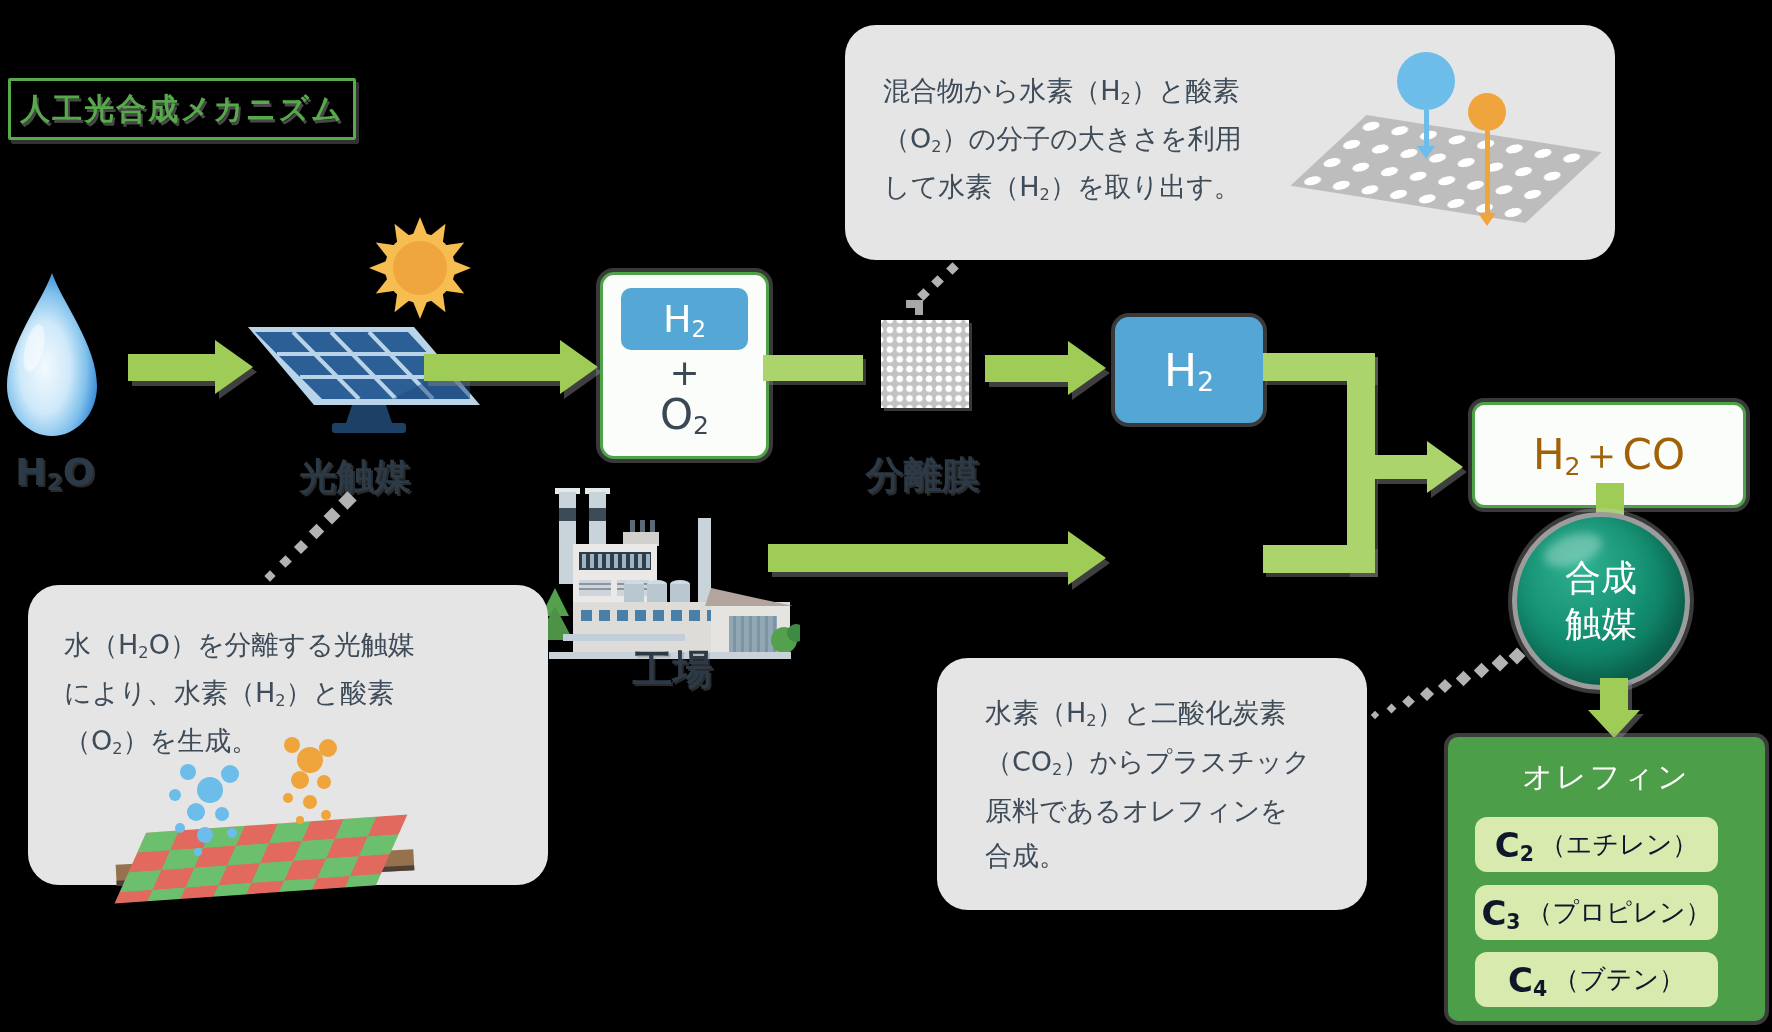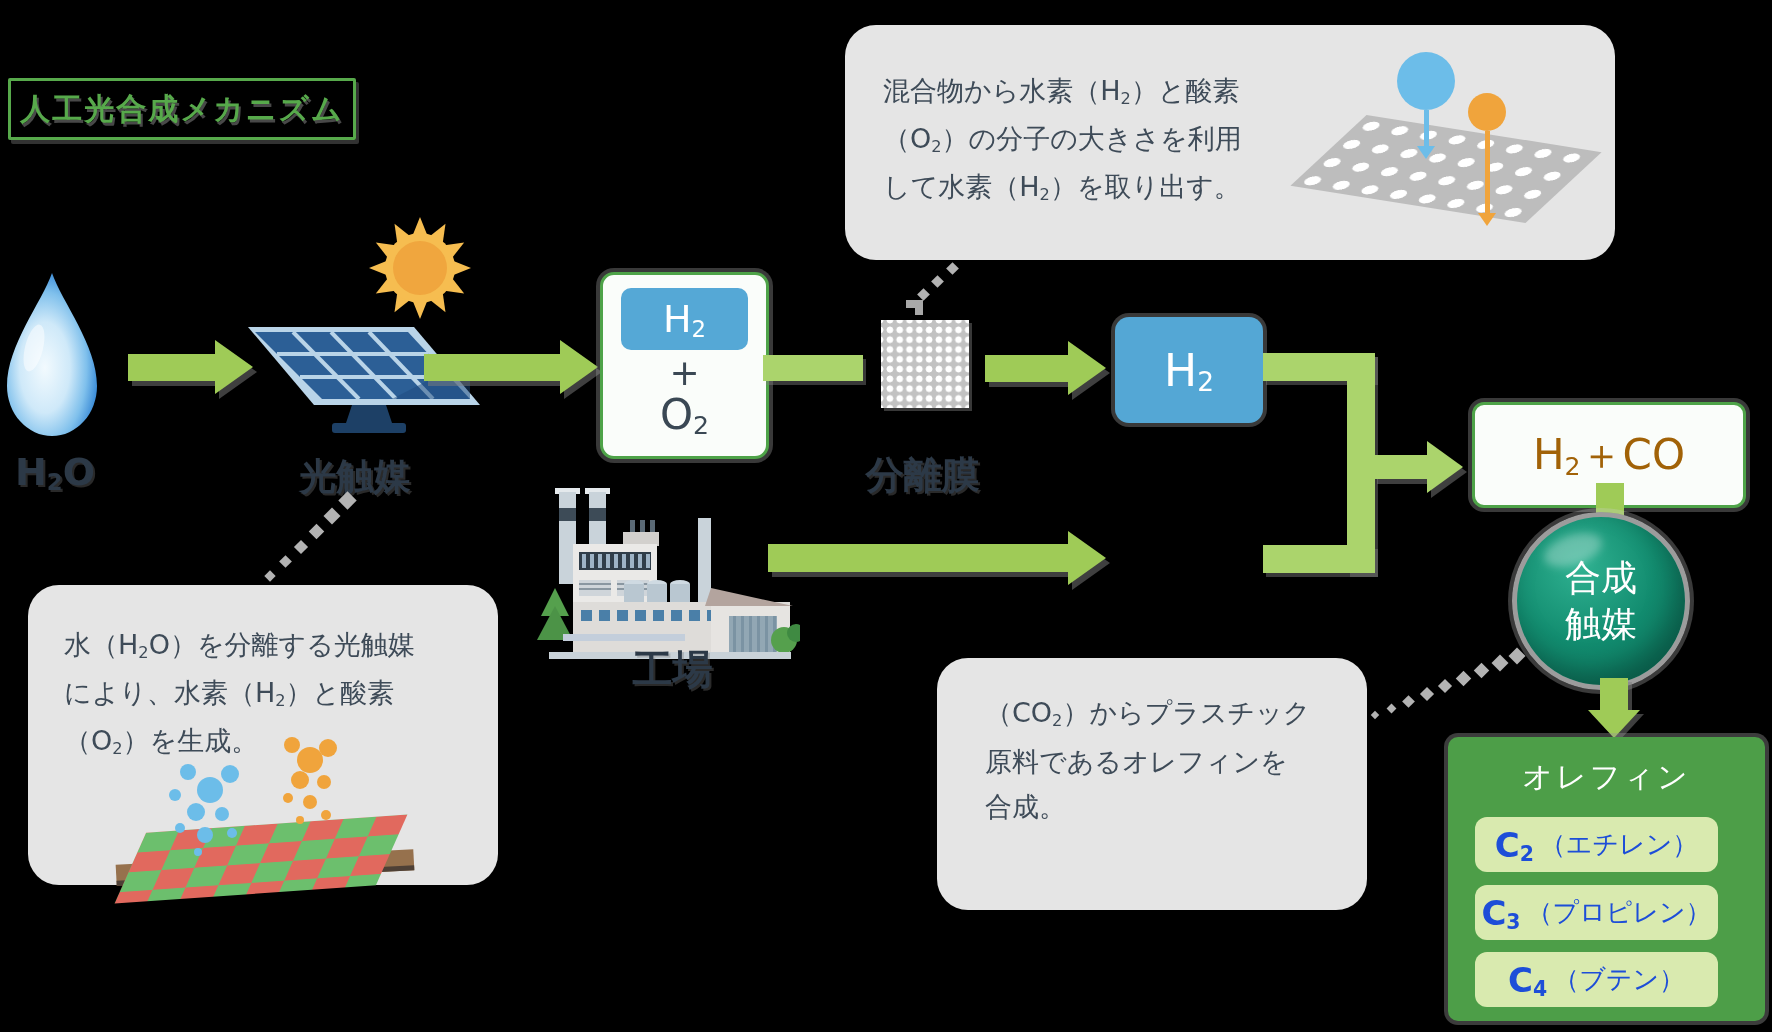--- a/index.html
+++ b/index.html
@@ -52,21 +52,21 @@
           display:flex;flex-direction:column;align-items:center;justify-content:center;
           color:#fff;font-size:36px;line-height:46px;text-align:center;}
   .sphere::before{content:"";position:absolute;left:26px;top:18px;width:60px;height:30px;border-radius:50%;
           background:rgba(255,255,255,.3);filter:blur(4px);transform:rotate(-18deg);}
 
   
   .olefin{left:1448px;top:737px;width:317px;height:284px;background:#4d9e48;border-radius:10px;
           box-shadow:0 0 0 4px rgba(150,150,150,.4);}
   .olefin-title{margin-top:20px;text-align:center;color:#fff;font-size:30px;letter-spacing:3px;}
   .olefin-row{position:absolute;left:27px;width:243px;height:55px;background:#d9eaaf;border-radius:12px;
-          display:flex;align-items:center;justify-content:center;color:#1d4ed8;}
+          display:flex;align-items:center;justify-content:center;color:#0f172a;}
   .olefin-row .formula{font-size:34px;font-weight:600;margin-right:6px;}
   .olefin-row .oname{font-size:26px;}
 
   
   .callout{background:#e5e5e5;border-radius:31px;}
   .callout .line{font-size:27px;line-height:44px;color:#3e4b58;white-space:nowrap;}
 
   
   .sheet{left:1327px;top:128px;width:238px;height:82px;background-color:#bdbdbd;
       background-image:radial-gradient(ellipse 10px 7px at center,#fff 68%,rgba(255,255,255,0) 74%);
@@ -320,21 +320,21 @@
   </div>
 
   <div class="abs sheet"></div>
   <div class="abs mol" style="left:1397px;top:52px;width:58px;height:58px;background:#6cbde9;"></div>
   <div class="abs vline" style="left:1424px;top:110px;height:36px;background:#6cbde9;"></div>
   <div class="abs vhead" style="left:1417px;top:146px;border-top:13px solid #6cbde9;"></div>
   <div class="abs mol" style="left:1468px;top:93px;width:38px;height:38px;background:#f0a43c;"></div>
   <div class="abs vline" style="left:1485px;top:131px;height:82px;background:#f0a43c;"></div>
   <div class="abs vhead" style="left:1478px;top:213px;border-top:13px solid #f0a43c;"></div>
 
-  <div class="abs callout" style="left:28px;top:585px;width:470px;height:300px;">
+  <div class="abs callout" style="left:28px;top:585px;width:520px;height:300px;">
     <div style="padding:38px 0 0 36px;">
       <div class="line">水（H<sub>2</sub>O）を分離する光触媒</div>
       <div class="line">により、水素（H<sub>2</sub>）と酸素</div>
       <div class="line">（O<sub>2</sub>）を生成。</div>
     </div>
   </div>
   <div class="abs cube-base"></div>
   <div class="abs cube-board"></div>
   <div class="abs bubbles" style="left:197px;top:777px;background:#6cbde9;
        box-shadow:-22px -18px 0 -5px #6cbde9,20px -16px 0 -4px #6cbde9,-35px 5px 0 -7px #6cbde9,
@@ -349,20 +349,21 @@
     <i class="dot" style="left:266px;top:572px;width:8px;height:8px;"></i>
     <i class="dot" style="left:281px;top:557px;width:9px;height:9px;"></i>
     <i class="dot" style="left:296px;top:542px;width:10px;height:10px;"></i>
     <i class="dot" style="left:311px;top:526px;width:11px;height:11px;"></i>
     <i class="dot" style="left:326px;top:510px;width:12px;height:12px;"></i>
     <i class="dot" style="left:341px;top:494px;width:13px;height:13px;"></i>
   </div>
 
   <div class="abs callout" style="left:937px;top:658px;width:430px;height:252px;">
     <div style="padding:32px 0 0 48px;">
+      <div class="line" style="line-height:45px;">水素（H<sub>2</sub>）と二酸化炭素</div>
       <div class="line" style="line-height:45px;">（CO<sub>2</sub>）からプラスチック</div>
       <div class="line" style="line-height:45px;">原料であるオレフィンを</div>
       <div class="line" style="line-height:45px;">合成。</div>
     </div>
   </div>
 
   <div class="abs">
     <i class="dot" style="left:1372px;top:712px;width:6px;height:6px;"></i>
     <i class="dot" style="left:1388px;top:705px;width:7px;height:7px;"></i>
     <i class="dot" style="left:1404px;top:697px;width:9px;height:9px;"></i>

